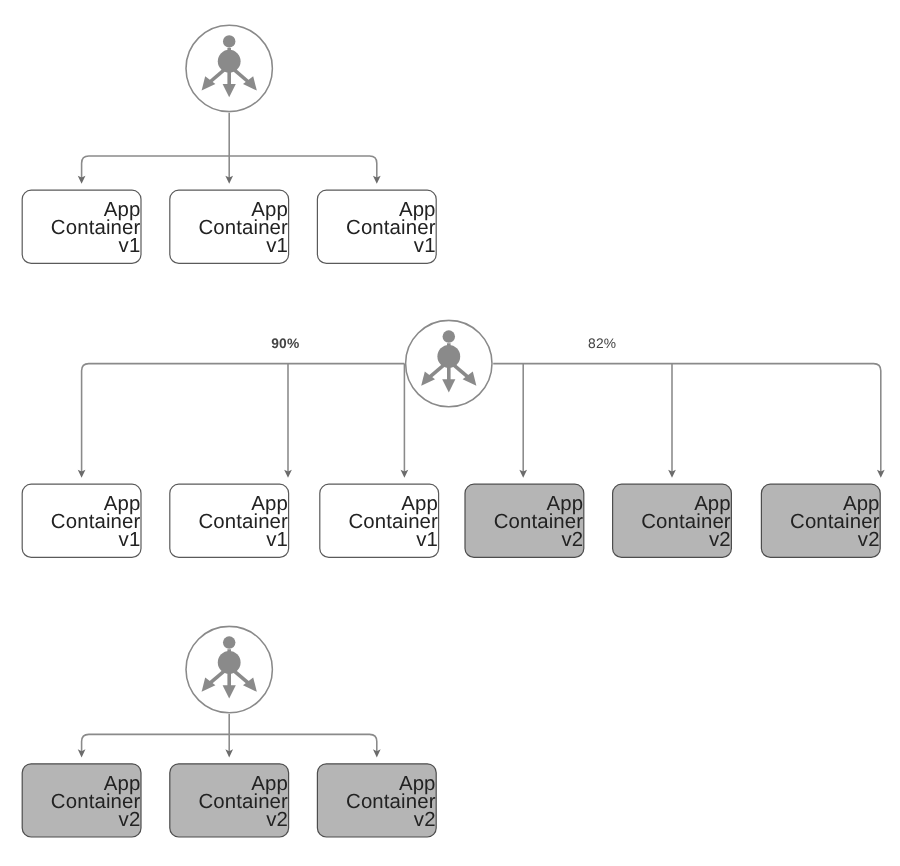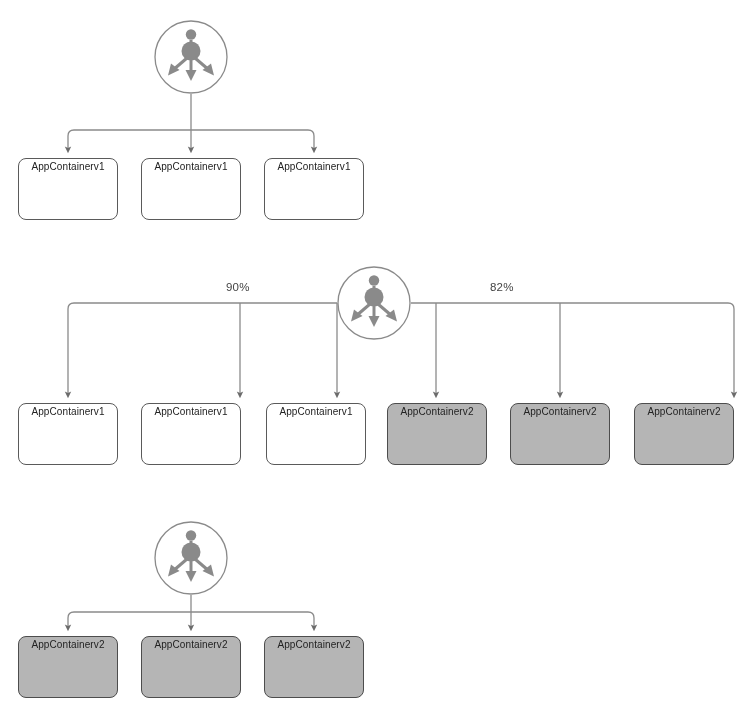--- a/index.html
+++ b/index.html
@@ -27,24 +27,24 @@
     width: 750px;
     height: 722px;
     pointer-events: none;
   }
   .node-box {
     position: absolute;
     box-sizing: border-box;
     border: 1.4px solid #555555;
     border-radius: 8px;
     display: flex;
-    flex-direction: row;
-    align-items: flex-start;
+    flex-direction: column;
+    align-items: flex-end;
     justify-content: center;
-    font-size: 10px;
+    font-size: 17px;
     line-height: 15px;
     color: #222222;
     text-align: center;
     letter-spacing: 0.1px;
   }
   .node-box.v1 {
     background: #ffffff;
     border-color: #5a5a5a;
   }
   .node-box.v2 {
@@ -143,21 +143,21 @@
       <path d="M33,38 L19,50"></path>
       <path d="M41,38 L55,50"></path>
     </g>
     <g fill="#8a8a8a">
       <path d="M37,61 L31.5,50 L42.5,50 Z"></path>
       <path d="M14,55.5 L17,43.5 L25.5,50 Z"></path>
       <path d="M60,55.5 L48.5,50 L57,43.5 Z"></path>
     </g>
   </svg>
 
-  <div class="edge-label" style="left:226px; top:281px;">90%</div>
+  <div class="edge-label" style="left:226px; top:281px;font-weight:bold;">90%</div>
   <div class="edge-label" style="left:490px; top:281px;">82%</div>
 
   <div class="node-box v1" style="left:18px; top:158px; width:100px; height:62px;">
     <span>App</span>
     <span>Container</span>
     <span>v1</span>
   </div>
   <div class="node-box v1" style="left:141px; top:158px; width:100px; height:62px;">
     <span>App</span>
     <span>Container</span>

